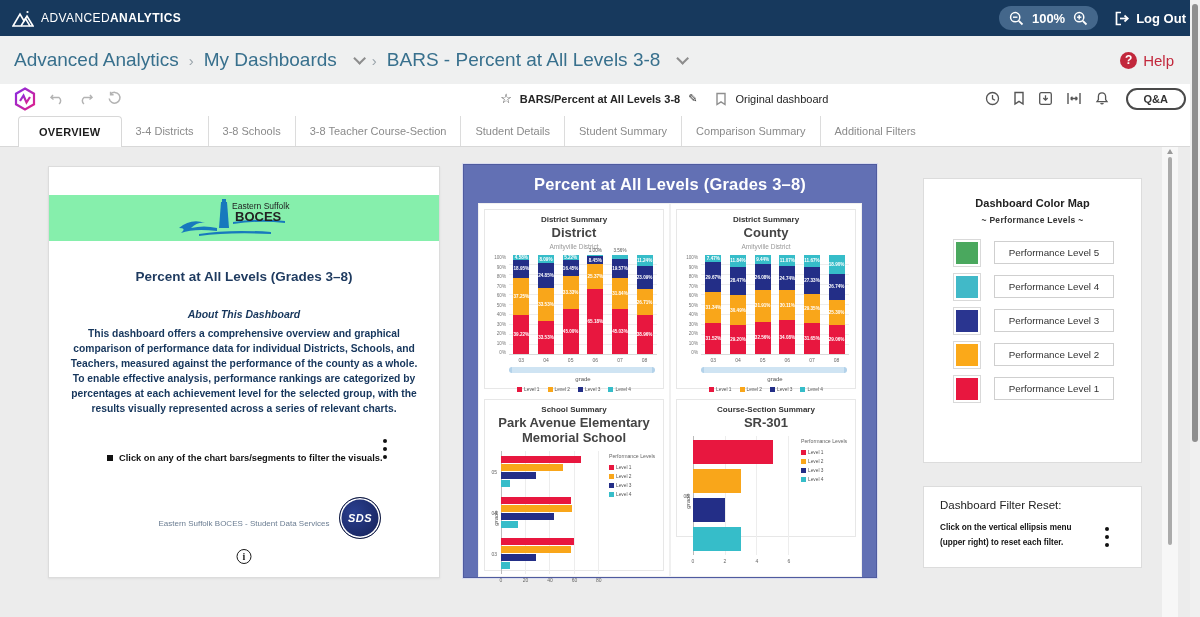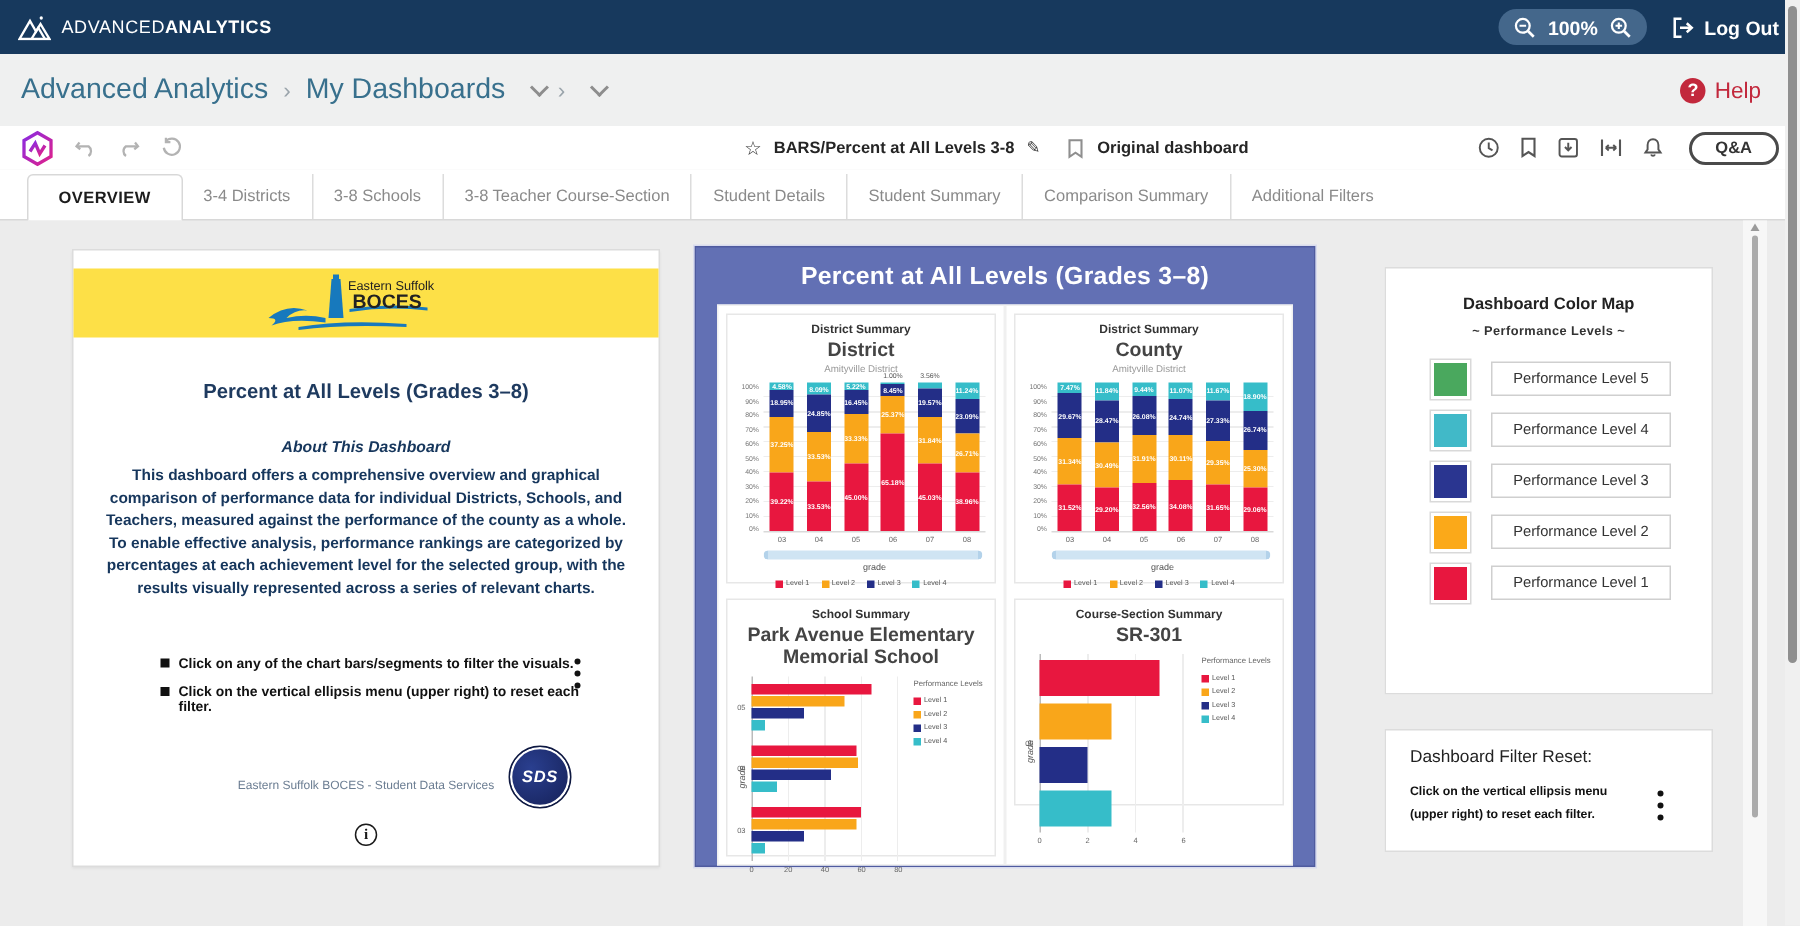--- a/index.html
+++ b/index.html
@@ -23,40 +23,40 @@
   .caret { width:9px; height:9px; border-right:2px solid #8d8d8d; border-bottom:2px solid #8d8d8d; transform:rotate(45deg) translateY(-3px); display:inline-block; margin-left:6px; cursor:pointer;}
   .help { display:flex; align-items:center; gap:6px; cursor:pointer; }
   .help-q { width:17px; height:17px; border-radius:50%; background:#c2283c; color:#fff; font-size:12px; font-weight:bold; display:flex; align-items:center; justify-content:center; }
   .help-label { color:#c2283c; font-size:15px; }
 
   
   .toolbar { position:absolute; left:0; top:84px; width:1200px; height:29px; background:#fff; display:flex; align-items:center; padding:0 14px; }
   .tb-left { display:flex; align-items:center; gap:13px; width:330px; }
   .tb-center { flex:1; display:flex; align-items:center; justify-content:center; gap:8px; }
   .tb-path { font-size:11px; font-weight:bold; color:#252525; }
-  .tb-orig { font-size:11px; font-weight:bold; color:#252525; }
+  .tb-orig { font-size:11px; font-weight:normal; color:#252525; }
   .tb-right { display:flex; align-items:center; gap:13px; }
   .ico { display:inline-flex; align-items:center; justify-content:center; cursor:pointer; }
   .star-ico { font-size:13px; color:#333; }
   .pencil-ico { font-size:11px; color:#333; }
   .qa-btn { border:2px solid #4a4a4a; border-radius:13px; font-size:11px; font-weight:bold; color:#333; padding:3px 16px; background:#fff; cursor:pointer; margin-left:4px;}
 
   
   .tabbar { position:absolute; left:0; top:113px; width:1200px; height:33px; background:#fff; display:flex; align-items:flex-end; padding-left:18px; }
   .tab { font-size:11px; color:#8a8a8a; padding:9px 14px; border-right:1px solid #dcdcdc; cursor:pointer; white-space:nowrap; }
   .tab:last-child { border-right:none; }
   .tab.active { font-weight:bold; color:#1c1c1c; letter-spacing:.3px; background:#fff; border:1px solid #d8d8d8; border-bottom:none; border-radius:4px 4px 0 0; padding:9px 20px; margin-bottom:-1px; position:relative; z-index:2;}
 
   
   .content { position:absolute; left:0; top:146px; width:1200px; height:471px; background:#ececec; border-top:1px solid #d8d8d8;}
   .card { position:absolute; background:#fff; border:1px solid #dcdcdc; }
 
   
   .info-card { left:48px; top:19px; width:392px; height:412px; box-shadow:0 1px 2px rgba(0,0,0,.06); }
-  .logo-band { margin-top:12px; height:46px; background:#fde047; display:flex; align-items:center; justify-content:center; }
+  .logo-band { margin-top:28px; height:46px; background:#86efac; display:flex; align-items:center; justify-content:center; }
   .info-title { text-align:center; font-size:13.5px; font-weight:bold; color:#1e3a5f; margin-top:28px; }
   .about-head { text-align:center; font-size:10.5px; font-style:italic; font-weight:bold; color:#16365c; margin-top:24px; }
   .about-text { width:352px; margin:7px auto 0; text-align:center; font-size:10.3px; line-height:1.45; font-weight:600; color:#16365c; }
   .bullets { margin:36px 0 0 58px; width:290px; }
   .bullet { display:flex; gap:6px; font-size:9.3px; font-weight:bold; color:#111; margin-bottom:9px; }
   .bullet .sq { width:6px; height:6px; background:#111; margin-top:2px; flex:none; }
   .vdots { display:flex; flex-direction:column; gap:4px; align-items:center; cursor:pointer; }
   .vdots i { width:4px; height:4px; border-radius:50%; background:#111; display:block; }
   .info-dots { position:absolute; right:52px; top:272px; }
   .info-footer { position:absolute; left:0; top:352px; width:100%; text-align:center; font-size:8px; color:#6b7d92; }
@@ -172,20 +172,21 @@
   </div>
 </div>
 
 <div class="crumbbar">
   <div class="crumbs">
     <span class="crumb">Advanced Analytics</span>
     <span class="crumb-sep">›</span>
     <span class="crumb">My Dashboards</span>
     <span class="caret"></span>
     <span class="crumb-sep">›</span>
+    <span class="crumb">BARS - Percent at All Levels 3-8</span>
     <span class="caret"></span>
   </div>
   <div class="help">
     <span class="help-q">?</span>
     <span class="help-label">Help</span>
   </div>
 </div>
 
 <div class="toolbar">
   <div class="tb-left">
@@ -291,24 +292,20 @@
         <text x="76" y="23" font-size="13" font-weight="bold" fill="#222" font-family="Liberation Sans, sans-serif" id="logo-name-text">BOCES</text>
       </svg>
     </div>
     <div class="info-title">Percent at All Levels (Grades 3–8)</div>
     <div class="about-head">About This Dashboard</div>
     <div class="about-text">This dashboard offers a comprehensive overview and graphical comparison of performance data for individual Districts, Schools, and Teachers, measured against the performance of the county as a whole.  To enable effective analysis, performance rankings are categorized by percentages at each achievement level for the selected group, with the results visually represented across a series of relevant charts.</div>
     <div class="bullets">
       <div class="bullet">
           <span class="sq"></span>
           <span>Click on any of the chart bars/segments to filter the visuals.</span>
-        </div>
-      <div class="bullet">
-          <span class="sq"></span>
-          <span>Click on the vertical ellipsis menu (upper right) to reset each filter.</span>
         </div>
     </div>
     <div class="vdots info-dots">
         <i></i>
         <i></i>
         <i></i>
       </div>
     <div class="info-footer">Eastern Suffolk BOCES - Student Data Services</div>
     <div class="sds-badge">SDS</div>
     <div class="info-i">i</div>

